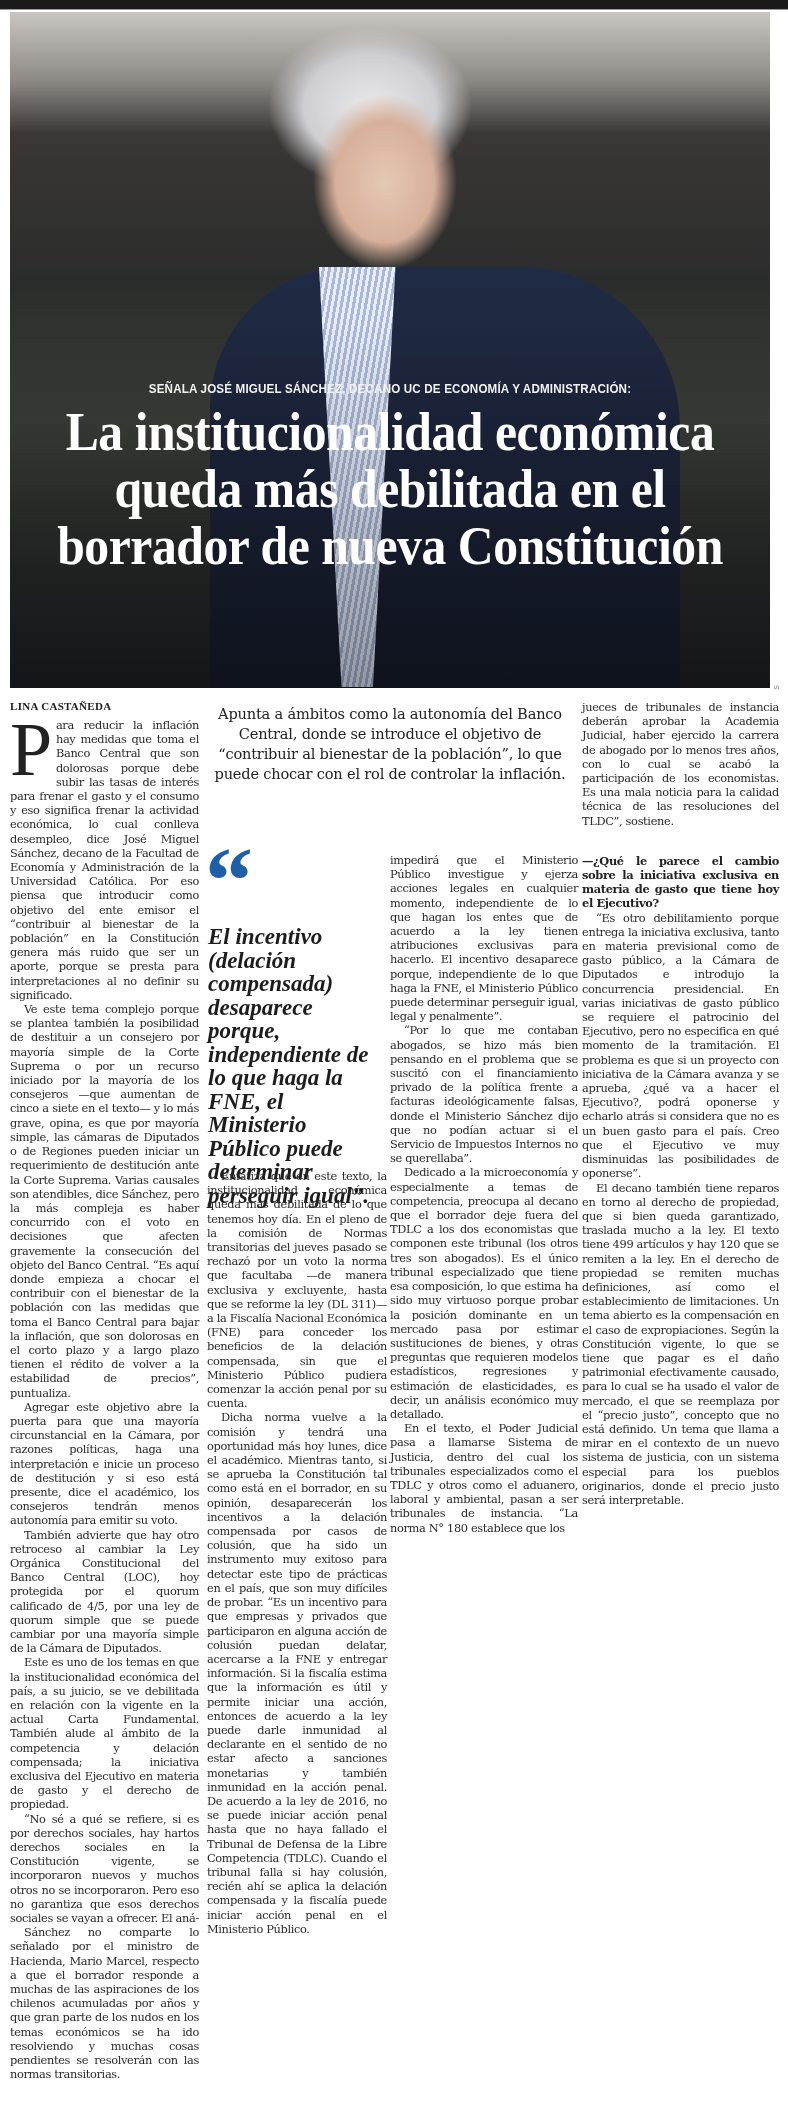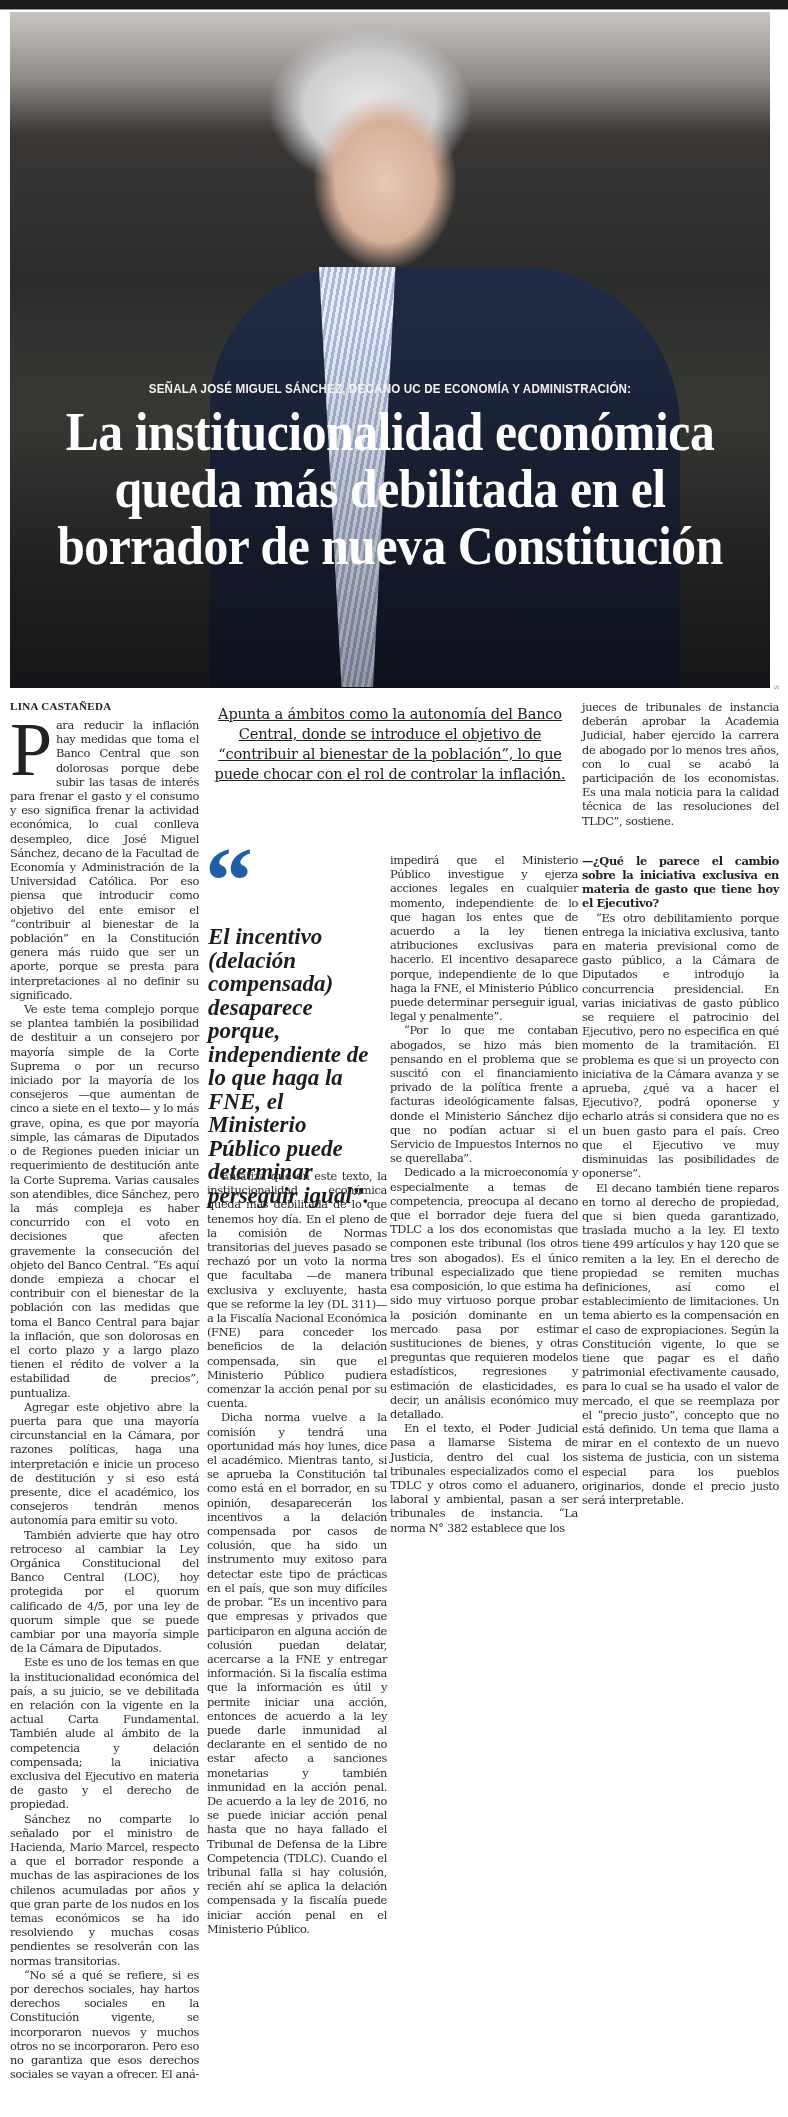--- a/index.html
+++ b/index.html
@@ -30,21 +30,21 @@
 
   .c1 { left: 10px; top: 718px; width: 189px; }
   .c2 { left: 207px; top: 1169px; width: 180px; }
   .c3 { left: 390px; top: 853px; width: 188px; }
   .c4 { left: 582px; top: 700px; width: 197px; }
 
   .byline { position: absolute; left: 10px; top: 700px; font-family: "Liberation Serif", serif; font-weight: bold; font-size: 11px; letter-spacing: 0.3px; color: #222; }
 
   .dropcap { float: left; font-family: "Liberation Serif", serif; font-size: 76px; line-height: 58px; margin: 2px 4px 0 0; color: #222; }
 
-  .deck { position: absolute; left: 205px; top: 704px; width: 370px; text-align: center; font-family: "DejaVu Serif", serif; font-size: 14.6px; line-height: 20px; color: #222; letter-spacing: -0.2px; text-decoration: underline; }
+  .deck { position: absolute; left: 205px; top: 704px; width: 370px; text-align: center; font-family: "DejaVu Serif", serif; font-size: 14.6px; line-height: 20px; color: #222; letter-spacing: -0.2px; }
 
   .quote-mark { position: absolute; left: 205px; top: 836px; font-family: "Liberation Serif", serif; font-weight: bold; font-size: 96px; line-height: 90px; color: #1f5fa8; letter-spacing: -8px; }
   .pullquote { position: absolute; left: 208px; top: 925px; width: 175px; font-family: "Liberation Serif", serif; font-style: italic; font-weight: bold; font-size: 23px; line-height: 23.5px; color: #1d1d1d; }
 </style>
 </head>
 <body>
 
 <div class="topbar"></div>
 
 <div class="hero" aria-label="Portrait of José Miguel Sánchez">
@@ -58,40 +58,40 @@
 <div class="photo-credit">S</div>
 
 <div class="byline">LINA CASTAÑEDA</div>
 
 <div class="col c1" style="top:718px">
   <p class="noindent"><span class="dropcap">P</span><span>ara reducir la inflación hay medidas que toma el Banco Central que son dolorosas porque debe subir las tasas de interés para frenar el gasto y el consumo y eso significa frenar la actividad económica, lo cual conlleva desempleo, dice José Miguel Sánchez, decano de la Facultad de Economía y Administración de la Universidad Católica. Por eso piensa que introducir como objetivo del ente emisor el “contribuir al bienestar de la población” en la Constitución genera más ruido que ser un aporte, porque se presta para interpretaciones al no definir su significado.</span></p>
   <p>Ve este tema complejo porque se plantea también la posibilidad de destituir a un consejero por mayoría simple de la Corte Suprema o por un recurso iniciado por la mayoría de los consejeros —que aumentan de cinco a siete en el texto— y lo más grave, opina, es que por mayoría simple, las cámaras de Diputados o de Regiones pueden iniciar un requerimiento de destitución ante la Corte Suprema. Varias causales son atendibles, dice Sánchez, pero la más compleja es haber concurrido con el voto en decisiones que afecten gravemente la consecución del objeto del Banco Central. “Es aquí donde empieza a chocar el contribuir con el bienestar de la población con las medidas que toma el Banco Central para bajar la inflación, que son dolorosas en el corto plazo y a largo plazo tienen el rédito de volver a la estabilidad de precios”, puntualiza.</p>
   <p>Agregar este objetivo abre la puerta para que una mayoría circunstancial en la Cámara, por razones políticas, haga una interpretación e inicie un proceso de destitución y si eso está presente, dice el académico, los consejeros tendrán menos autonomía para emitir su voto.</p>
   <p>También advierte que hay otro retroceso al cambiar la Ley Orgánica Constitucional del Banco Central (LOC), hoy protegida por el quorum calificado de 4/5, por una ley de quorum simple que se puede cambiar por una mayoría simple de la Cámara de Diputados.</p>
   <p>Este es uno de los temas en que la institucionalidad económica del país, a su juicio, se ve debilitada en relación con la vigente en la actual Carta Fundamental. También alude al ámbito de la competencia y delación compensada; la iniciativa exclusiva del Ejecutivo en materia de gasto y el derecho de propiedad.</p>
+  <p>“No sé a qué se refiere, si es por derechos sociales, hay hartos derechos sociales en la Constitución vigente, se incorporaron nuevos y muchos otros no se incorporaron. Pero eso no garantiza que esos derechos sociales se vayan a ofrecer. El aná-</p>
   <p>Sánchez no comparte lo señalado por el ministro de Hacienda, Mario Marcel, respecto a que el borrador responde a muchas de las aspiraciones de los chilenos acumuladas por años y que gran parte de los nudos en los temas económicos se ha ido resolviendo y muchas cosas pendientes se resolverán con las normas transitorias.</p>
-  <p>“No sé a qué se refiere, si es por derechos sociales, hay hartos derechos sociales en la Constitución vigente, se incorporaron nuevos y muchos otros no se incorporaron. Pero eso no garantiza que esos derechos sociales se vayan a ofrecer. El aná-</p>
 </div>
 
 <div class="deck">Apunta a ámbitos como la autonomía del Banco Central, donde se introduce el objetivo de “contribuir al bienestar de la población”, lo que puede chocar con el rol de controlar la inflación.</div>
 
 <div class="quote-mark">“</div>
 <div class="pullquote">El incentivo (delación compensada) desaparece porque, independiente de lo que haga la FNE, el Ministerio Público puede determinar perseguir igual”.</div>
 
 <div class="col c2">
   <p>Enfatiza que en este texto, la institucionalidad económica queda más debilitada de lo que tenemos hoy día. En el pleno de la comisión de Normas transitorias del jueves pasado se rechazó por un voto la norma que facultaba —de manera exclusiva y excluyente, hasta que se reforme la ley (DL 311)— a la Fiscalía Nacional Económica (FNE) para conceder los beneficios de la delación compensada, sin que el Ministerio Público pudiera comenzar la acción penal por su cuenta.</p>
   <p>Dicha norma vuelve a la comisión y tendrá una oportunidad más hoy lunes, dice el académico. Mientras tanto, si se aprueba la Constitución tal como está en el borrador, en su opinión, desaparecerán los incentivos a la delación compensada por casos de colusión, que ha sido un instrumento muy exitoso para detectar este tipo de prácticas en el país, que son muy difíciles de probar. “Es un incentivo para que empresas y privados que participaron en alguna acción de colusión puedan delatar, acercarse a la FNE y entregar información. Si la fiscalía estima que la información es útil y permite iniciar una acción, entonces de acuerdo a la ley puede darle inmunidad al declarante en el sentido de no estar afecto a sanciones monetarias y también inmunidad en la acción penal. De acuerdo a la ley de 2016, no se puede iniciar acción penal hasta que no haya fallado el Tribunal de Defensa de la Libre Competencia (TDLC). Cuando el tribunal falla si hay colusión, recién ahí se aplica la delación compensada y la fiscalía puede iniciar acción penal en el Ministerio Público.</p>
 
 </div>
 
 <div class="col c3">
   <p class="noindent">impedirá que el Ministerio Público investigue y ejerza acciones legales en cualquier momento, independiente de lo que hagan los entes que de acuerdo a la ley tienen atribuciones exclusivas para hacerlo. El incentivo desaparece porque, independiente de lo que haga la FNE, el Ministerio Público puede determinar perseguir igual, legal y penalmente”.</p>
   <p>“Por lo que me contaban abogados, se hizo más bien pensando en el problema que se suscitó con el financiamiento privado de la política frente a facturas ideológicamente falsas, donde el Ministerio Sánchez dijo que no podían actuar si el Servicio de Impuestos Internos no se querellaba”.</p>
   <p>Dedicado a la microeconomía y especialmente a temas de competencia, preocupa al decano que el borrador deje fuera del TDLC a los dos economistas que componen este tribunal (los otros tres son abogados). Es el único tribunal especializado que tiene esa composición, lo que estima ha sido muy virtuoso porque probar la posición dominante en un mercado pasa por estimar sustituciones de bienes, y otras preguntas que requieren modelos estadísticos, regresiones y estimación de elasticidades, es decir, un análisis económico muy detallado.</p>
-  <p>En el texto, el Poder Judicial pasa a llamarse Sistema de Justicia, dentro del cual los tribunales especializados como el TDLC y otros como el aduanero, laboral y ambiental, pasan a ser tribunales de instancia. “La norma N° 382 establece que los</p>
+  <p>En el texto, el Poder Judicial pasa a llamarse Sistema de Justicia, dentro del cual los tribunales especializados como el TDLC y otros como el aduanero, laboral y ambiental, pasan a ser tribunales de instancia. “La norma N° 180 establece que los</p>
 </div>
 
 <div class="col c4">
   <p class="noindent">jueces de tribunales de instancia deberán aprobar la Academia Judicial, haber ejercido la carrera de abogado por lo menos tres años, con lo cual se acabó la participación de los economistas. Es una mala noticia para la calidad técnica de las resoluciones del TLDC”, sostiene.</p>
   <p class="q">—¿Qué le parece el cambio sobre la iniciativa exclusiva en materia de gasto que tiene hoy el Ejecutivo?</p>
   <p>“Es otro debilitamiento porque entrega la iniciativa exclusiva, tanto en materia previsional como de gasto público, a la Cámara de Diputados e introdujo la concurrencia presidencial. En varias iniciativas de gasto público se requiere el patrocinio del Ejecutivo, pero no especifica en qué momento de la tramitación. El problema es que si un proyecto con iniciativa de la Cámara avanza y se aprueba, ¿qué va a hacer el Ejecutivo?, podrá oponerse y echarlo atrás si considera que no es un buen gasto para el país. Creo que el Ejecutivo ve muy disminuidas las posibilidades de oponerse”.</p>
   <p>El decano también tiene reparos en torno al derecho de propiedad, que si bien queda garantizado, traslada mucho a la ley. El texto tiene 499 artículos y hay 120 que se remiten a la ley. En el derecho de propiedad se remiten muchas definiciones, así como el establecimiento de limitaciones. Un tema abierto es la compensación en el caso de expropiaciones. Según la Constitución vigente, lo que se tiene que pagar es el daño patrimonial efectivamente causado, para lo cual se ha usado el valor de mercado, el que se reemplaza por el “precio justo”, concepto que no está definido. Un tema que llama a mirar en el contexto de un nuevo sistema de justicia, con un sistema especial para los pueblos originarios, donde el precio justo será interpretable.</p>
 </div>
 
 </body></html>

